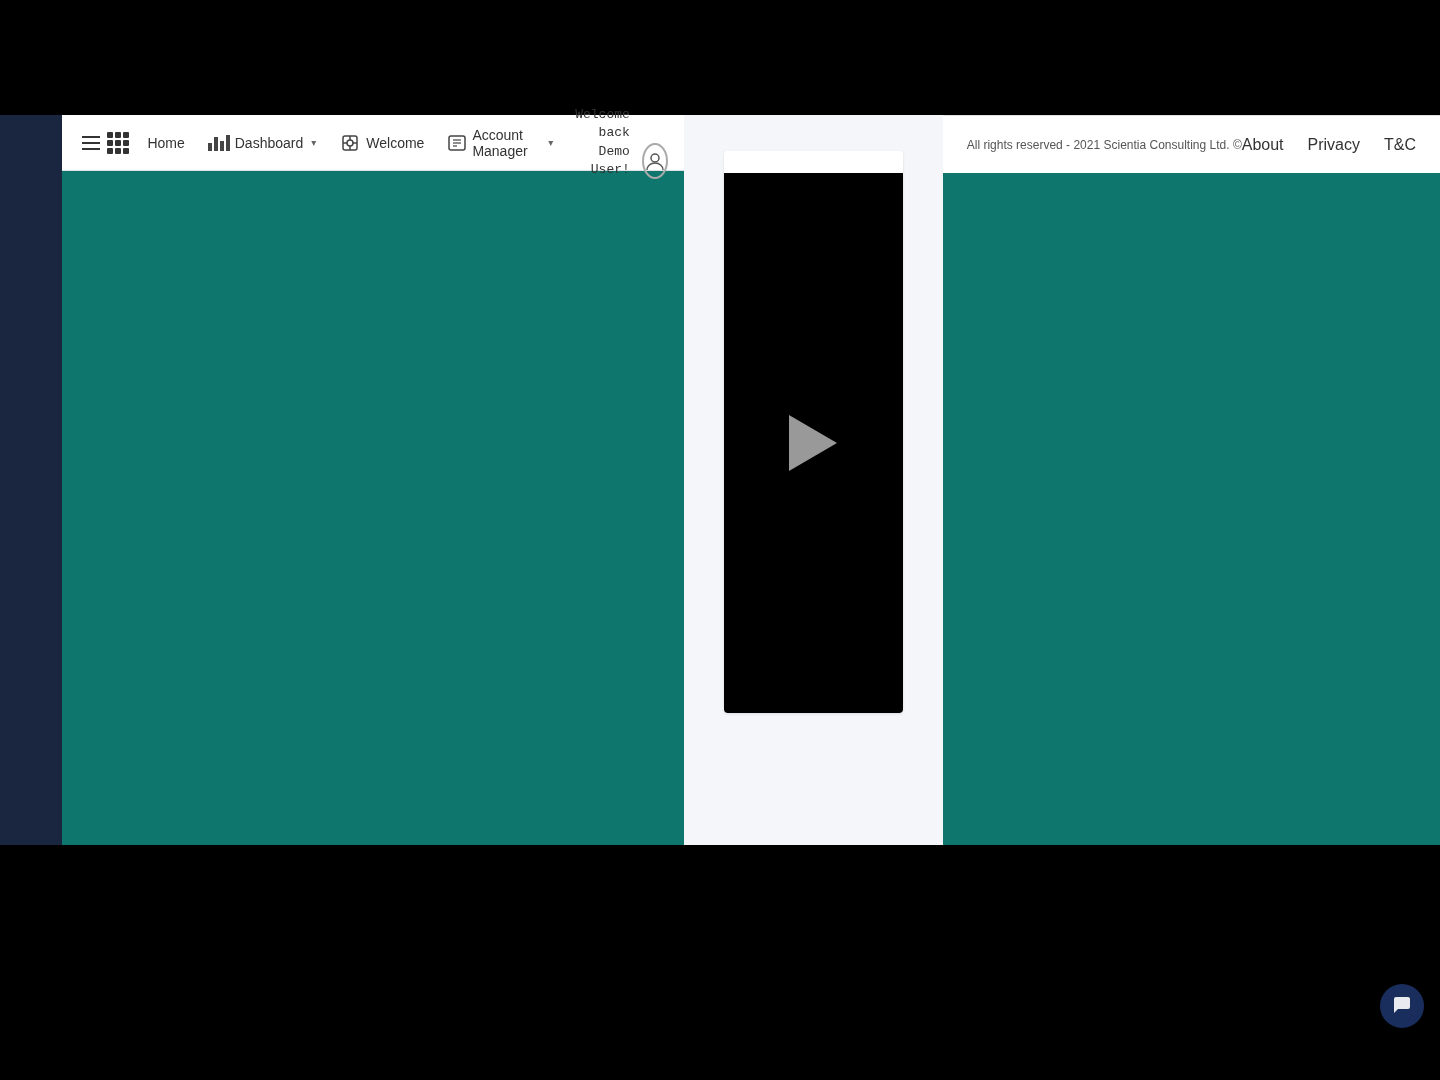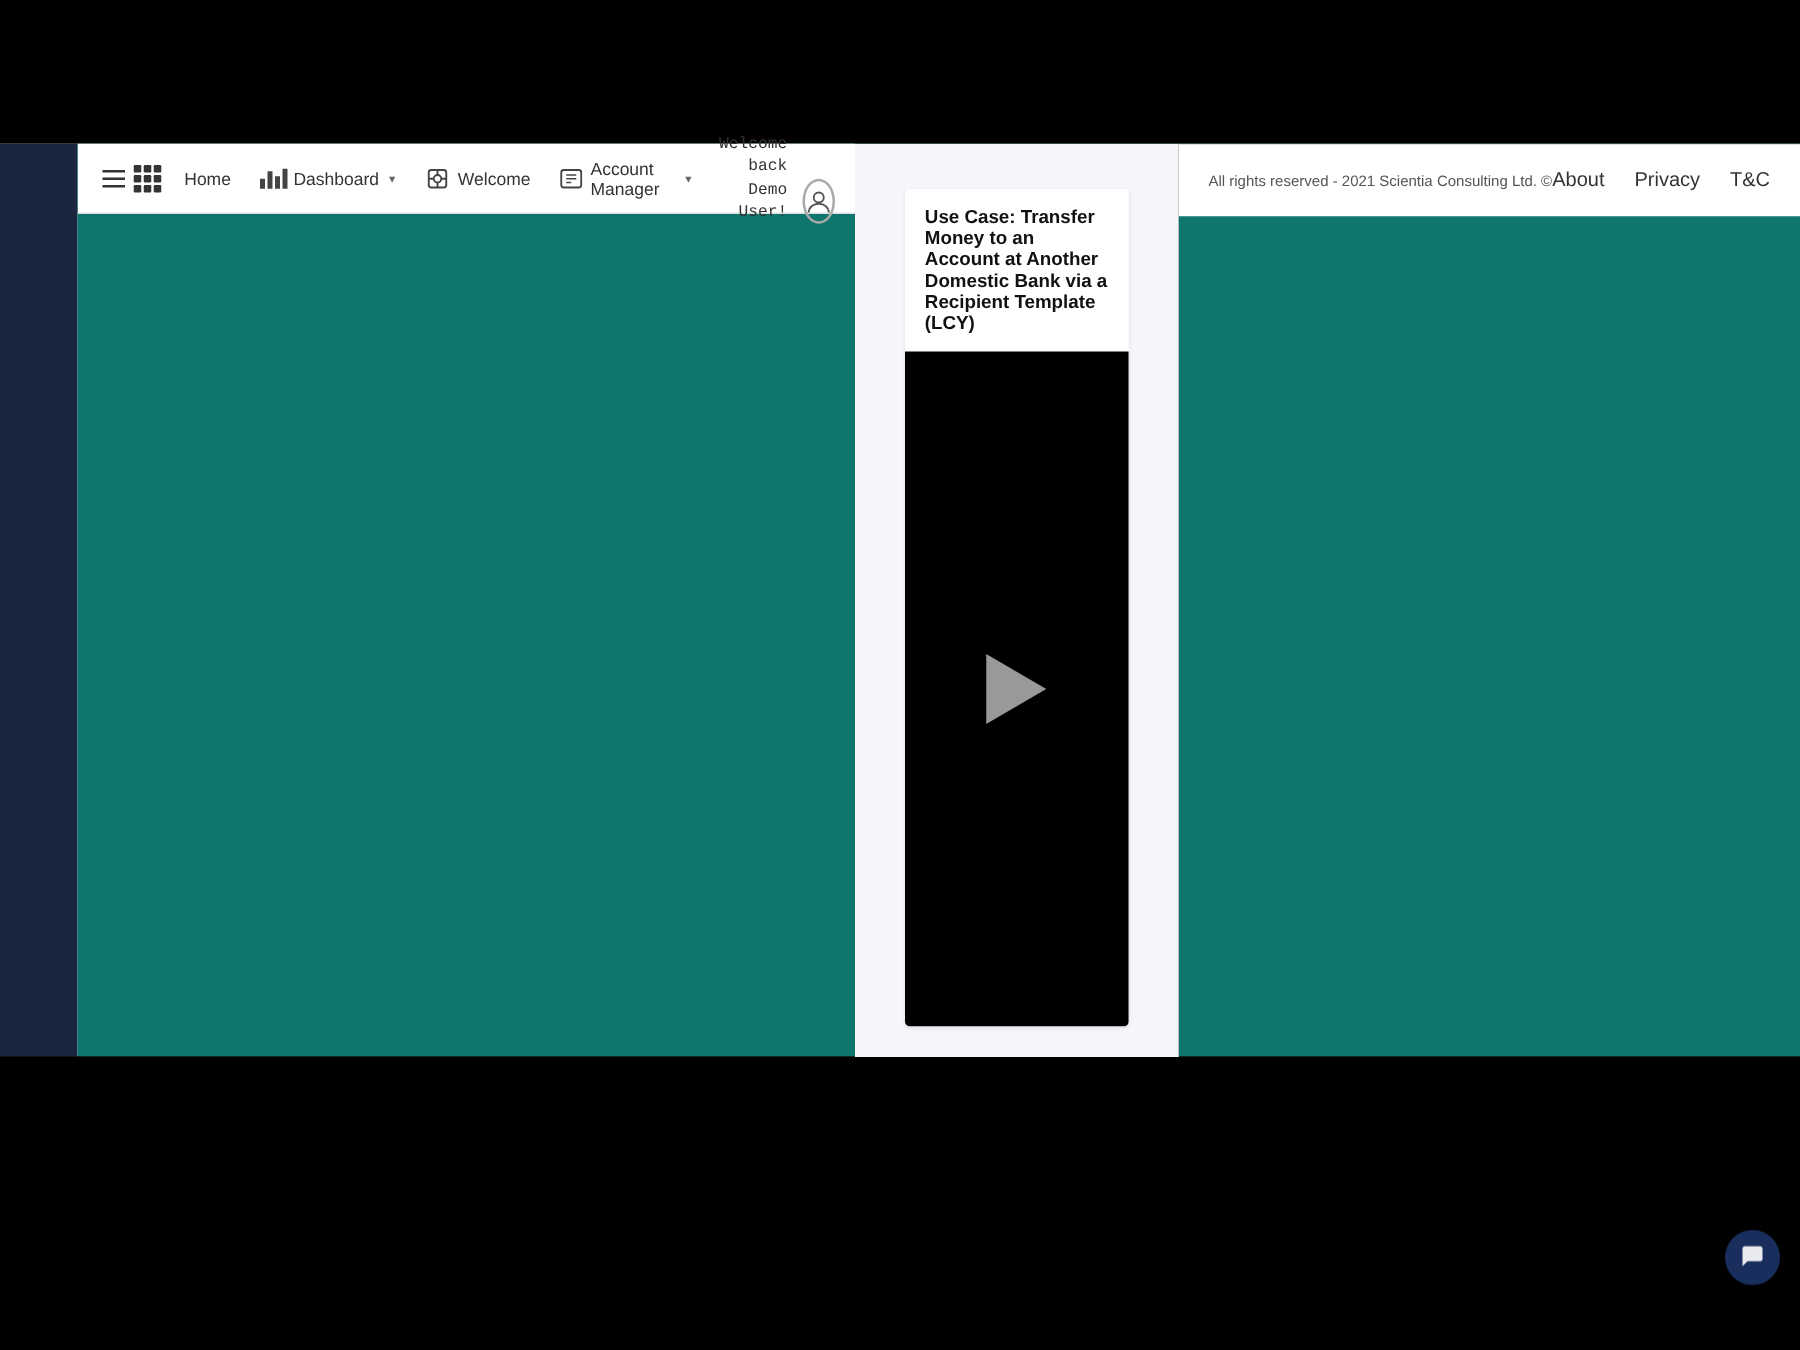--- a/index.html
+++ b/index.html
@@ -349,21 +349,20 @@
           </svg>
         </div>
       </div>
     </div>
 
     <div class="main-content">
 
       <div class="video-card">
 
         <div class="video-card-header">
-          <div class="video-title">Use Case: Transfer Money to an Account at Another Domestic Bank via a Recipient Template (LCY)</div>
         </div>
 
         <div class="video-player">
           <div class="play-button"></div>
         </div>
 
       </div>
 
     </div>
 

